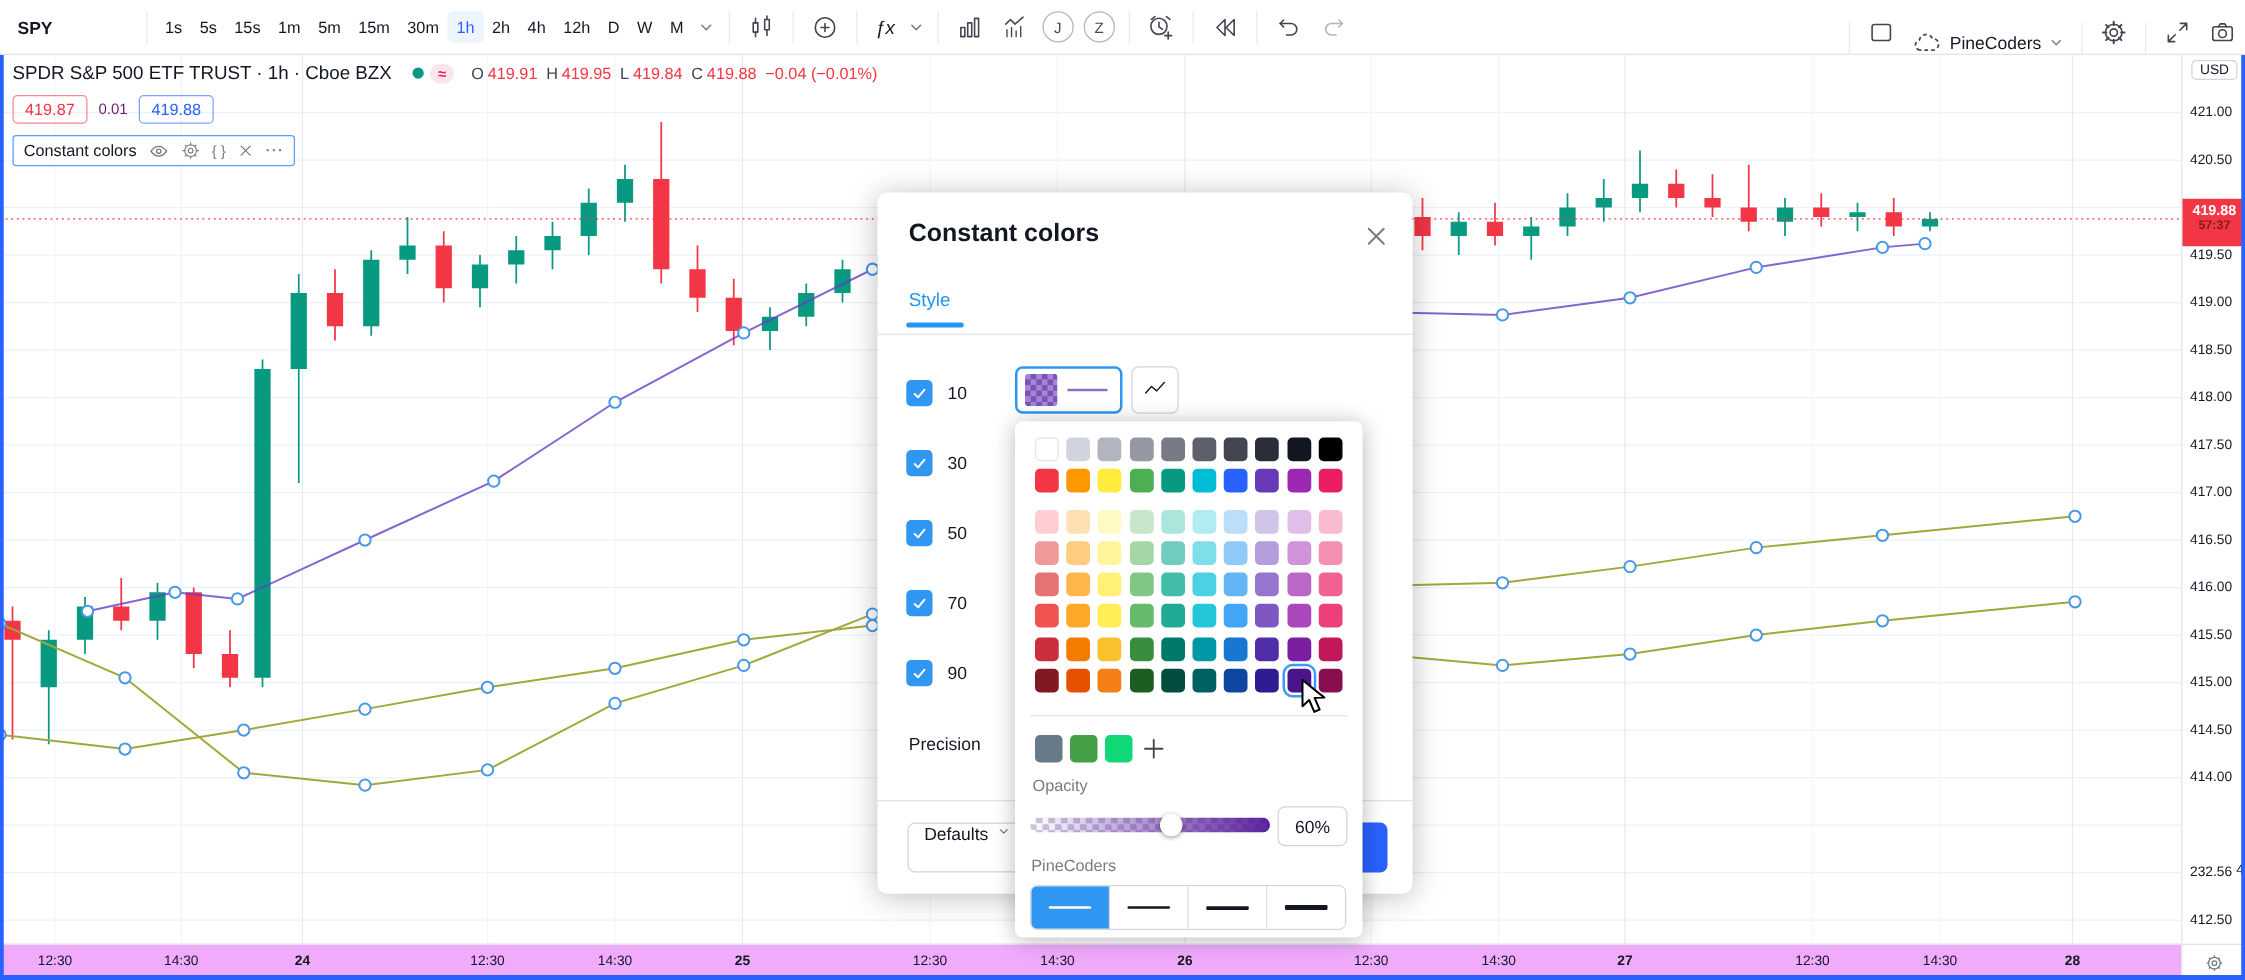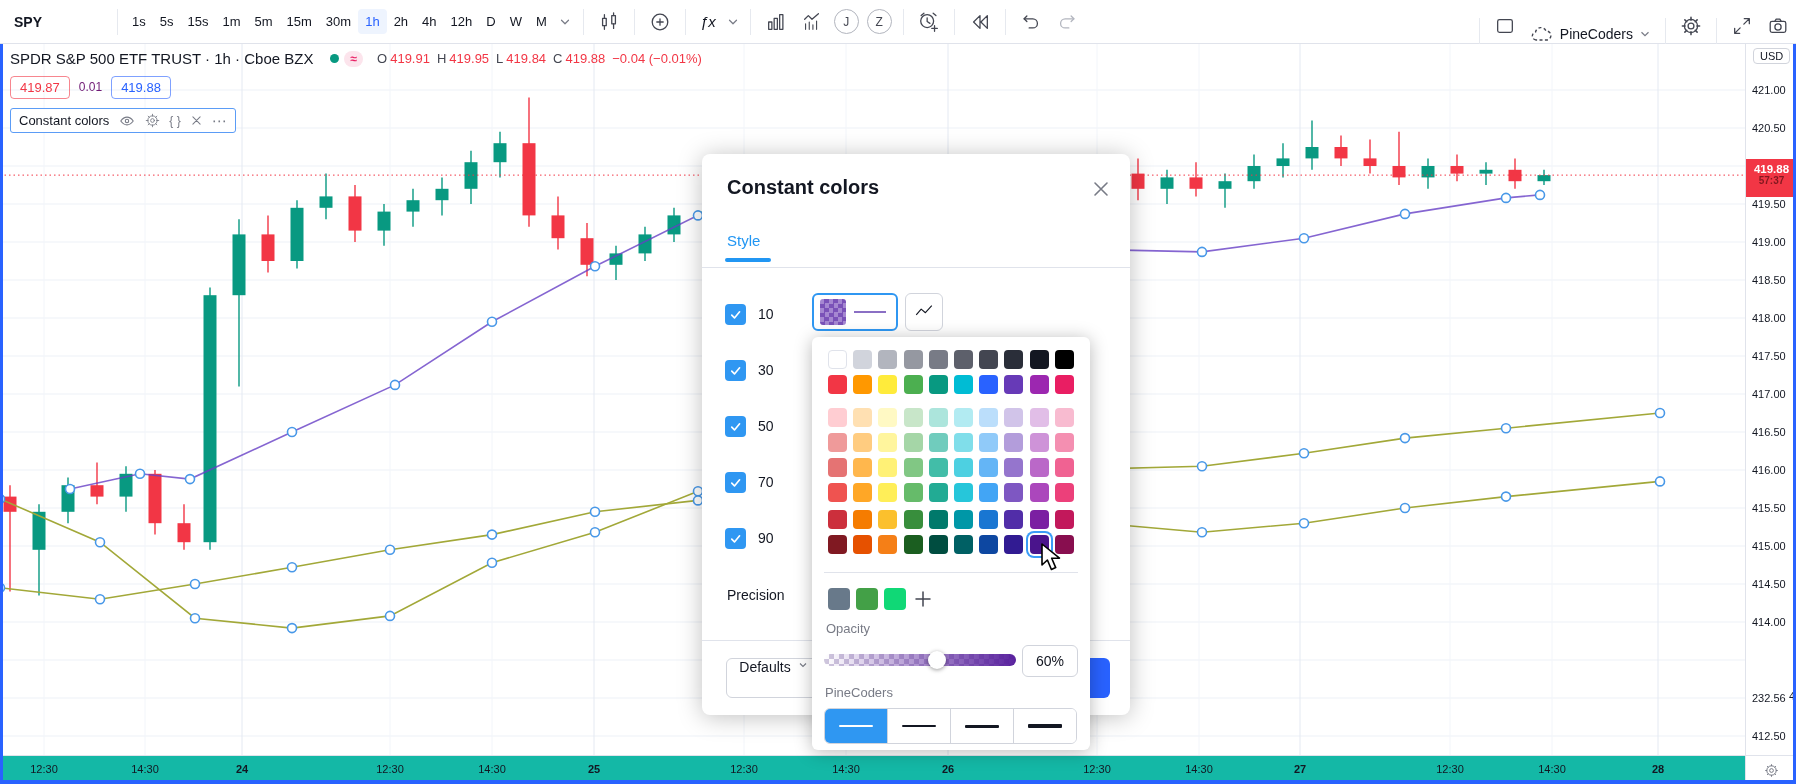--- a/index.html
+++ b/index.html
@@ -51,21 +51,21 @@
   
   #price-axis{position:absolute;left:1745px;top:44px;width:51px;height:711px;background:#fff;
     border-left:1px solid #e0e3eb;z-index:2;cursor:ns-resize}
   .pa-label{position:absolute;left:6px;font-size:11px;color:#131722;line-height:14px}
   #usd-badge{position:absolute;left:7px;top:4px;border:1px solid #d1d4dc;border-radius:4px;
     font-size:11px;padding:1px 6px;color:#131722;background:#fff}
   #price-tag{position:absolute;left:0;top:115px;width:51px;height:38px;background:#f23645;color:#fff;
     text-align:center;z-index:3}
   #price-tag .p{font-size:11.5px;font-weight:700;margin-top:4px}
   #price-tag .cd{font-size:10px;color:rgba(40,0,0,.55);font-weight:700}
-  #time-axis{position:absolute;left:0;top:755px;width:1745px;height:29px;background:#14b8a6;
+  #time-axis{position:absolute;left:0;top:755px;width:1745px;height:29px;background:#f0abfc;
     border-top:1px solid #e0e3eb;z-index:2;cursor:ew-resize}
   .ta-label{position:absolute;top:7px;width:60px;margin-left:-30px;text-align:center;
     font-size:11px;color:#131722}
   .ta-label.day{font-weight:700}
   #axis-corner{position:absolute;left:1745px;top:755px;width:51px;height:29px;background:#fff;
     border-top:1px solid #e0e3eb;border-left:1px solid #e0e3eb;z-index:2;display:flex;
     align-items:center;justify-content:center}
 
   
   .frame{position:absolute;background:#2962ff;z-index:4}

